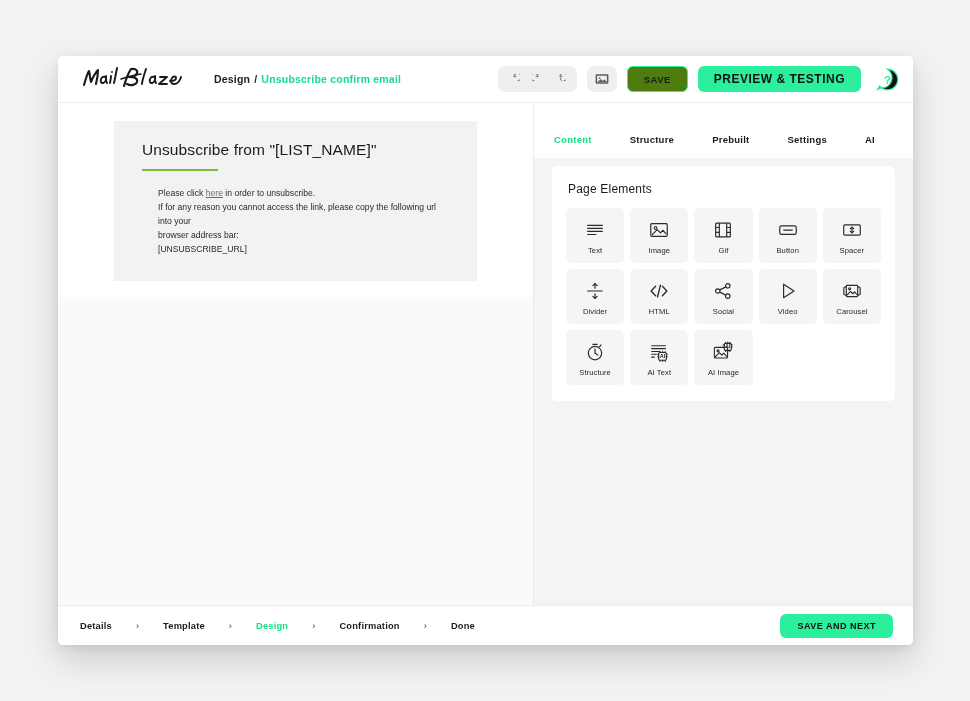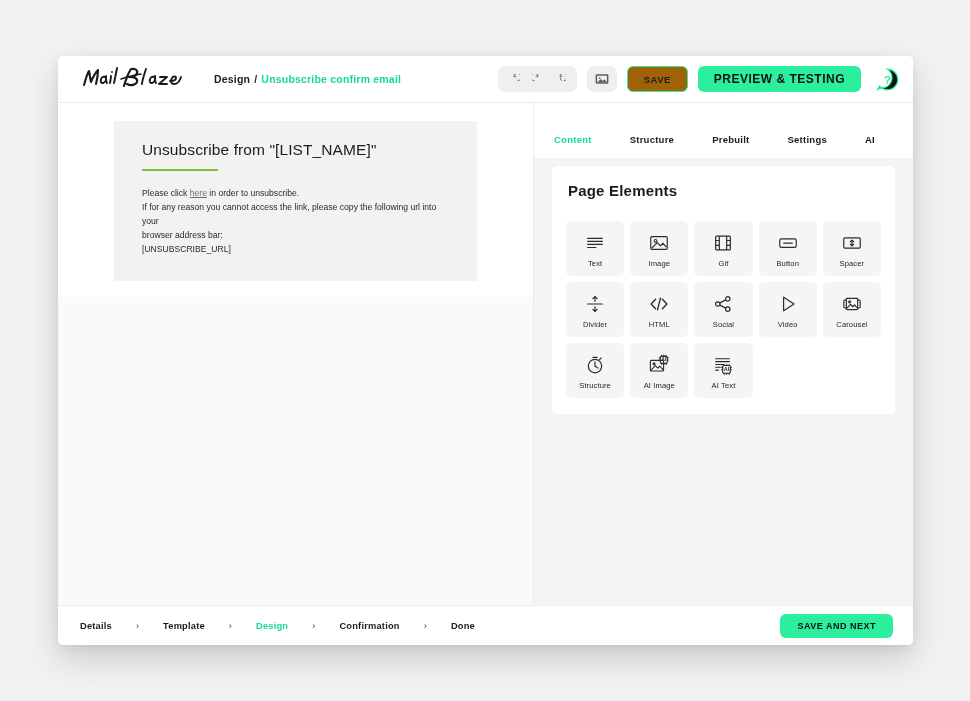--- a/index.html
+++ b/index.html
@@ -107,21 +107,21 @@
     justify-content: center;
     cursor: pointer;
   }
 
   .btn-save {
     height: 26px;
     min-width: 60px;
     padding: 0 16px;
     border: 1.5px solid #2bef9d;
     border-radius: 6px;
-    background: #a16207;
+    background: #4d7c0f;
     color: #1c1c1c;
     font-size: 9.5px;
     font-weight: bold;
     letter-spacing: 0.5px;
     display: flex;
     align-items: center;
     justify-content: center;
     cursor: pointer;
   }
   .btn-preview {
@@ -180,20 +180,21 @@
   .email-rule {
     width: 76px;
     height: 2px;
     background: #7dbb3a;
     margin: 0 0 16px 0;
   }
   .email-body {
     font-size: 8.6px;
     line-height: 1.62;
     color: #2a2a2a;
+    margin-left: 16px;
   }
   .email-body a {
     color: #6c6c6c;
     text-decoration: underline;
   }
 
   
   .panel {
     flex: 1 1 auto;
     background: #f4f4f4;
@@ -226,25 +227,25 @@
     flex: 1 1 auto;
     padding: 8px 18px 0 18px;
     overflow: hidden;
   }
   .card {
     background: #ffffff;
     border-radius: 5px;
     padding: 14px 14px 16px 14px;
   }
   .card-title {
-    font-size: 15px;
-    font-weight: bold;
+    font-size: 12px;
+    font-weight: normal;
     color: #1b1b24;
     letter-spacing: 0.2px;
-    margin: 2px 0 22px 2px;
+    margin: 2px 0 12px 2px;
   }
   .elements-grid {
     display: grid;
     grid-template-columns: repeat(5, 1fr);
     gap: 6px;
   }
   .element-tile {
     background: #f5f5f5;
     border-radius: 5px;
     height: 55px;
@@ -575,44 +576,44 @@
                       </g>
                     </svg>
                 </span>
                 <span class="el-label">Structure</span>
               </div>
 
               <div class="element-tile">
                 <span class="el-ico">
                   <svg width="22" height="22" viewBox="0 0 24 24">
                       <g fill="none" stroke="#2b2b2b" stroke-width="1.2" stroke-linecap="round">
+                        <path d="M4 5.2h15M4 8.3h15M4 11.4h9M4 14.5h5M4 17.6h3"></path>
+                        <rect x="11.6" y="12.6" width="8.4" height="8.4" rx="1.4"></rect>
+                        <path d="M13.1 11.4v1.2M16 11.1v1.5M18.8 11.4v1.2M13.1 21v1.2M16 21v1.2M18.8 21v1.2M10.4 14.5h1.2M10.4 17.2h1.2M20 14.5h1.2M20 17.2h1.2"></path>
+                        <text x="15.8" y="19" font-family="Liberation Sans, sans-serif" font-size="6" font-weight="bold" fill="#2b2b2b" stroke="none" text-anchor="middle">AI</text>
+                      </g>
+                    </svg>
+                </span>
+                <span class="el-label">AI Text</span>
+              </div>
+
+              <div class="element-tile">
+                <span class="el-ico">
+                  <svg width="22" height="22" viewBox="0 0 24 24">
+                      <g fill="none" stroke="#2b2b2b" stroke-width="1.2" stroke-linecap="round">
                         <rect x="2.6" y="7" width="14.4" height="11.6" rx="1.1"></rect>
                         <circle cx="6.6" cy="10.8" r="1.1"></circle>
                         <path d="M3.6 17.3 L8 12.8 L10.7 15.5 L12.8 13.3 L16.4 17.1" stroke-linejoin="round"></path>
                         <rect x="13.4" y="2.6" width="7.6" height="7.6" rx="1.3"></rect>
                         <path d="M14.8 1.4v1.2M17.2 1.1v1.5M19.6 1.4v1.2M14.8 10.2v1.2M17.2 10.2v1.2M19.6 10.2v1.2M12.2 4.1h1.2M12.2 6.5h1.2M21 4.1h1.2M21 6.5h1.2"></path>
                         <text x="17.2" y="8.1" font-family="Liberation Sans, sans-serif" font-size="5.4" font-weight="bold" fill="#2b2b2b" stroke="none" text-anchor="middle">AI</text>
                       </g>
                     </svg>
                 </span>
                 <span class="el-label">AI Image</span>
-              </div>
-
-              <div class="element-tile">
-                <span class="el-ico">
-                  <svg width="22" height="22" viewBox="0 0 24 24">
-                      <g fill="none" stroke="#2b2b2b" stroke-width="1.2" stroke-linecap="round">
-                        <path d="M4 5.2h15M4 8.3h15M4 11.4h9M4 14.5h5M4 17.6h3"></path>
-                        <rect x="11.6" y="12.6" width="8.4" height="8.4" rx="1.4"></rect>
-                        <path d="M13.1 11.4v1.2M16 11.1v1.5M18.8 11.4v1.2M13.1 21v1.2M16 21v1.2M18.8 21v1.2M10.4 14.5h1.2M10.4 17.2h1.2M20 14.5h1.2M20 17.2h1.2"></path>
-                        <text x="15.8" y="19" font-family="Liberation Sans, sans-serif" font-size="6" font-weight="bold" fill="#2b2b2b" stroke="none" text-anchor="middle">AI</text>
-                      </g>
-                    </svg>
-                </span>
-                <span class="el-label">AI Text</span>
               </div>
 
             </div>
           </div>
         </div>
 
       </div>
     </div>
 
     <div class="footer">

